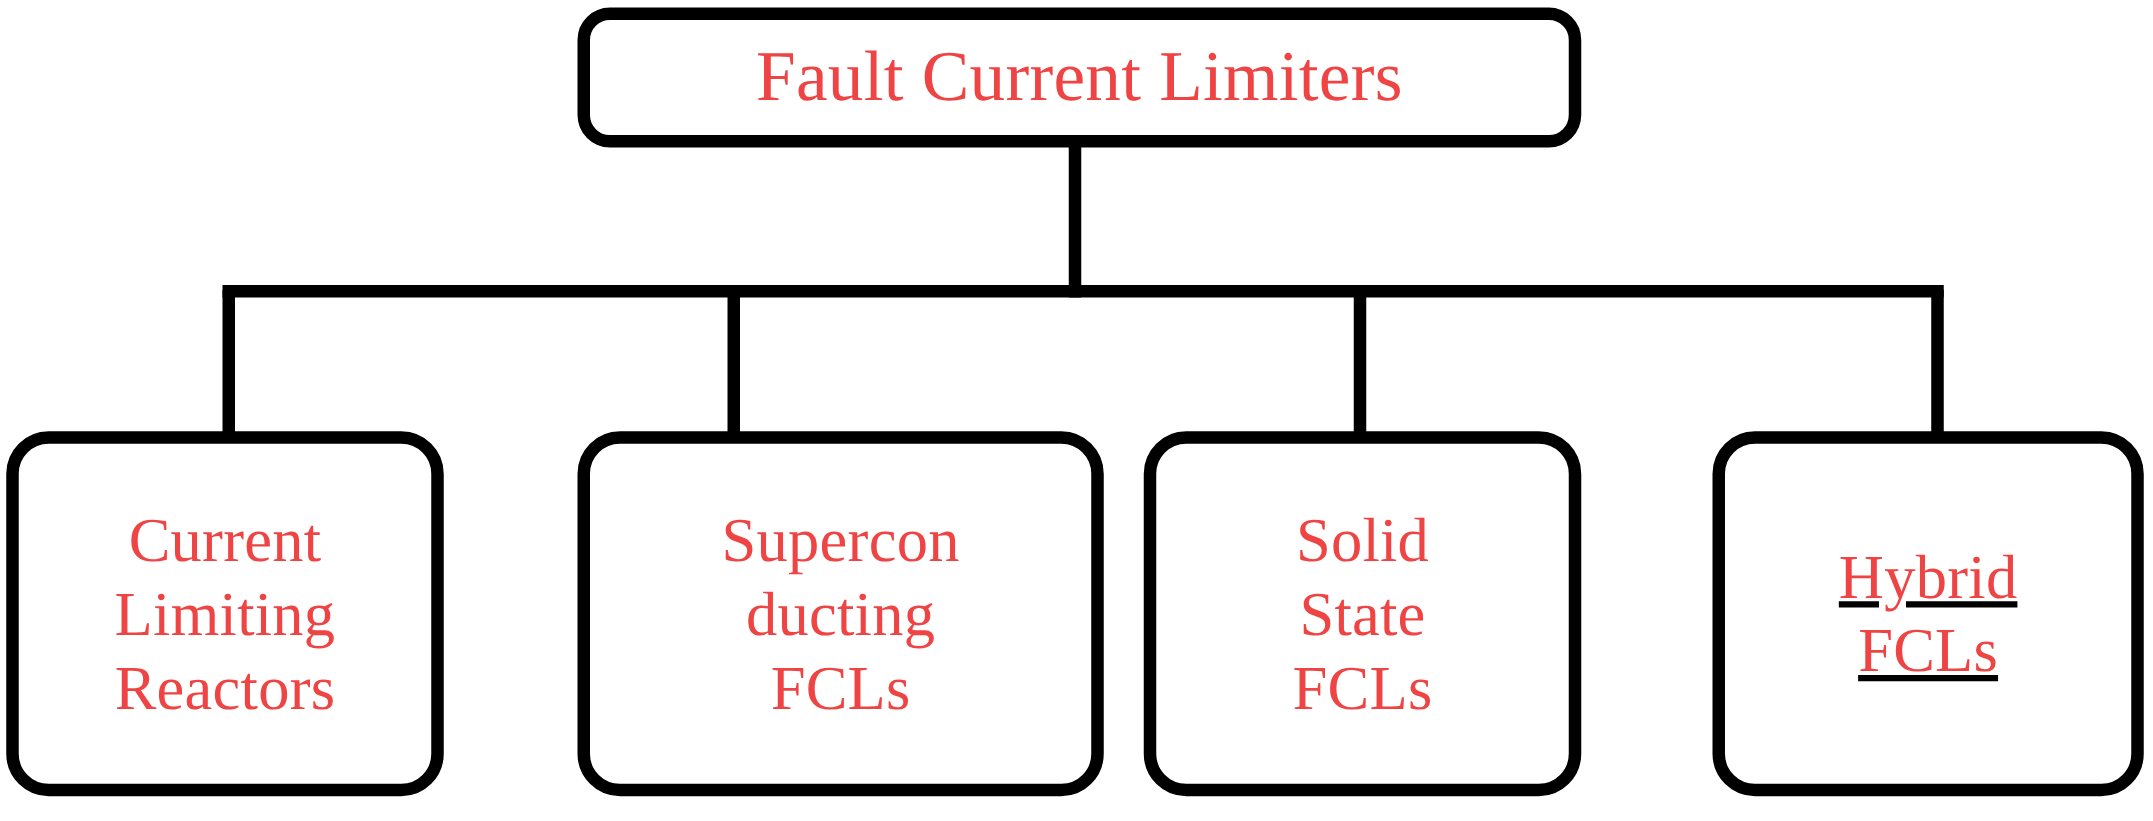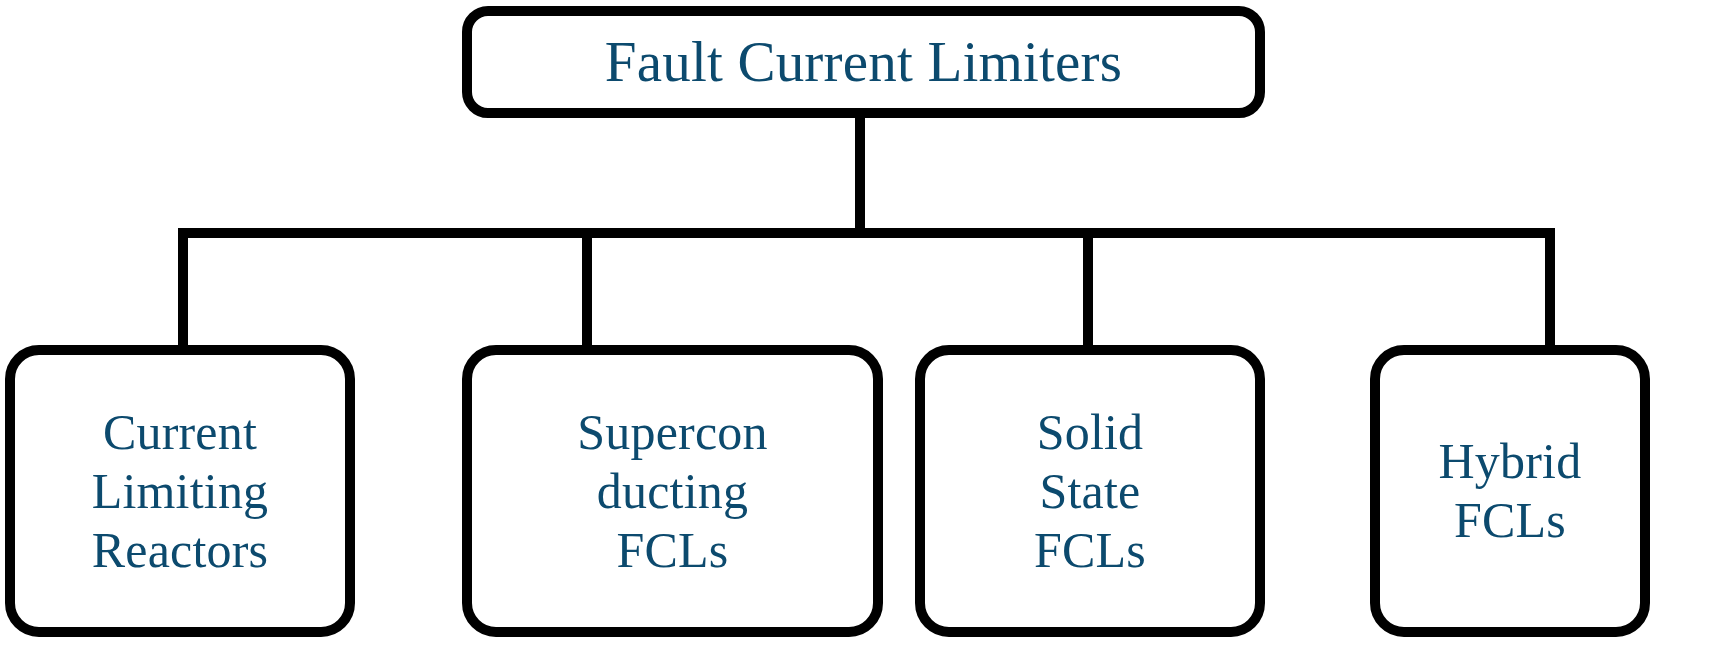--- a/index.html
+++ b/index.html
@@ -25,21 +25,21 @@
     border: 10px solid #000000;
     border-radius: 30px;
     display: flex;
     align-items: center;
     justify-content: center;
     text-align: center;
     z-index: 3;
   }
   .node-label {
     display: block;
-    color: #0c4a6e;
+    color: #ef4444;
     line-height: 1.12;
     white-space: pre-line;
     letter-spacing: 0.2px;
   }
   #root-box {
     left: 462px;
     top: 6px;
     width: 803px;
     height: 112px;
     border-radius: 26px;
@@ -52,21 +52,21 @@
     height: 292px;
     border-radius: 34px;
   }
   .leaf-box .node-label {
     font-size: 50px;
     line-height: 1.18;
   }
   #leaf-box-0 { left: 5px;    width: 350px; }
   #leaf-box-1 { left: 462px;  width: 421px; }
   #leaf-box-2 { left: 915px;  width: 350px; font-family: Liberation Serif, serif; }
-  #leaf-box-3 { left: 1370px; width: 280px; }
+  #leaf-box-3 { left: 1370px; width: 345px; text-decoration: underline; }
 
   .connector {
     position: absolute;
     background: #000000;
     z-index: 1;
   }
   .connector-v { width: 10px; }
   .connector-h { height: 10px; }
 
   #root-stem    { left: 855px; top: 112px; height: 126px; }

